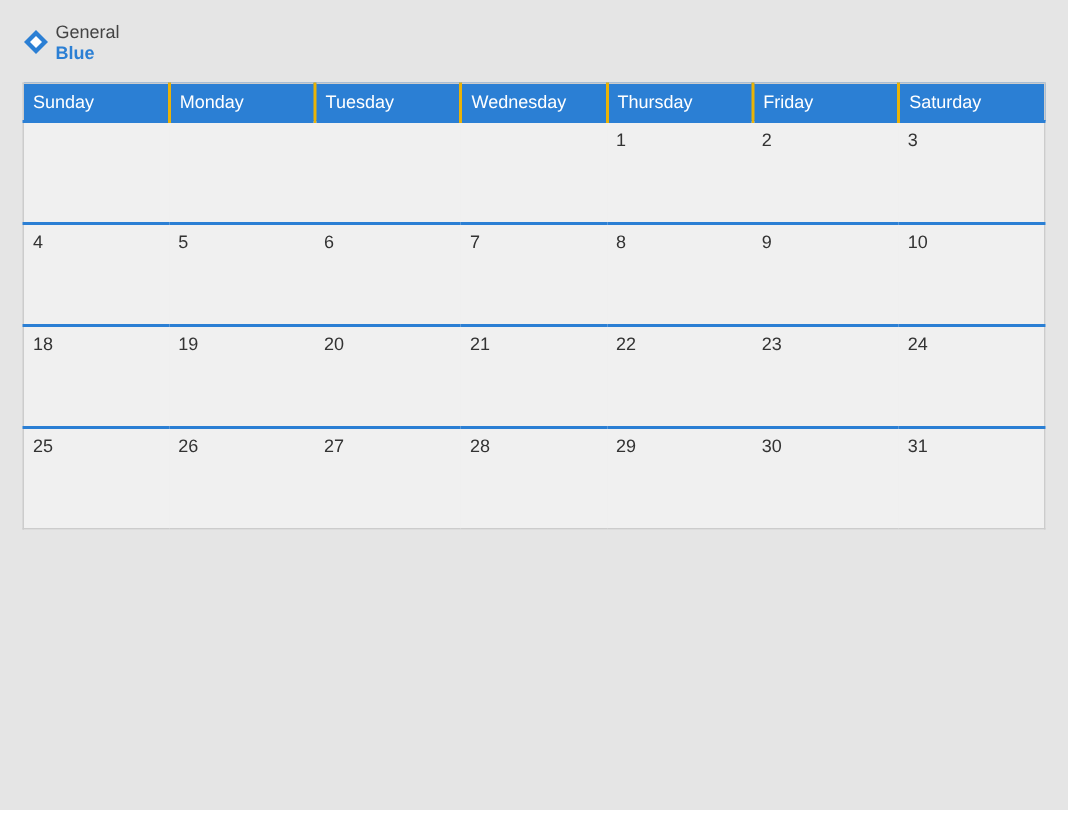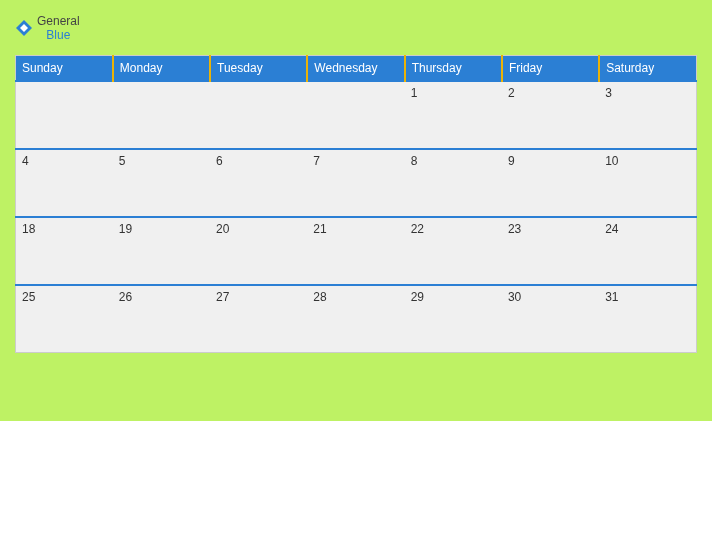--- a/index.html
+++ b/index.html
@@ -11,22 +11,22 @@
     body {
       width: 712px;
       height: 550px;
       background: #ffffff;
       font-family: Arial, sans-serif;
       overflow: hidden;
     }
 
     .page {
       width: 712px;
-      height: 421px;
-      background: #bef264;
+      height: 540px;
+      background: #e5e5e5;
       padding: 10px 15px;
     }
 
     .header {
       display: flex;
       align-items: center;
       justify-content: space-between;
       margin-bottom: 8px;
       padding: 4px 0;
     }
@@ -46,22 +46,21 @@
     .logo-text .general {
       display: block;
       font-size: 12px;
       color: #444;
     }
 
     .logo-text .blue {
       display: block;
       font-size: 12px;
       color: #2b7fd4;
-      font-weight: normal;
-      text-align: center;
+      font-weight: bold;
     }
 
     .logo-icon {
       width: 18px;
       height: 18px;
     }
 
     .month-title {
       font-size: 28px;
       font-weight: normal;

